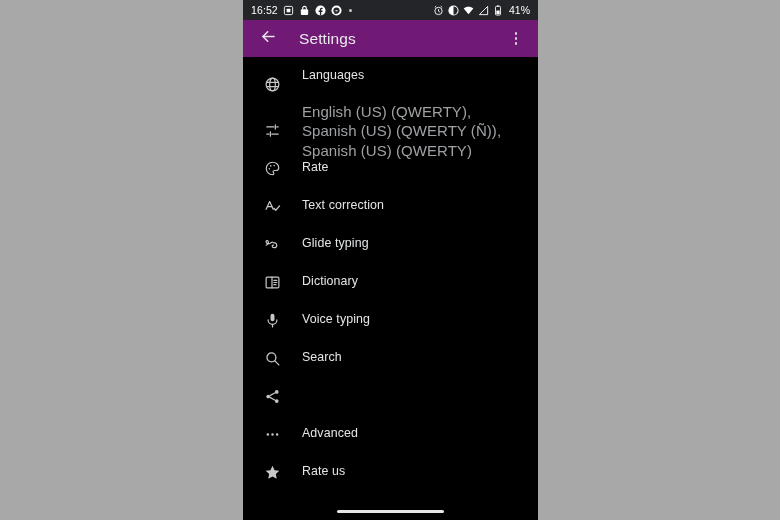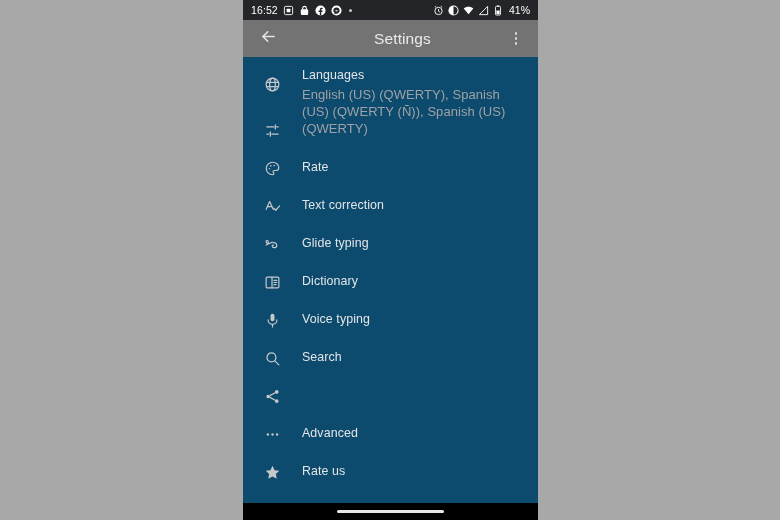--- a/index.html
+++ b/index.html
@@ -77,26 +77,25 @@
     width: 3px; height: 3px;
     border-radius: 50%;
     background: #c9c9c9;
     display: inline-block;
     margin-left: 2px;
   }
 
   
   #app-bar {
     height: 37px;
-    background: #737373;
+    background: #701a75;
     display: flex;
     align-items: center;
     padding: 0 12px 0 14px;
     box-sizing: border-box;
-    text-align: center;
   }
   #back-button {
     width: 22px; height: 22px;
     display: flex; align-items: center; justify-content: center;
     flex: 0 0 auto;
   }
   #app-title {
     color: #e8eaed;
     font-size: 15.5px;
     margin-left: 20px;
@@ -113,21 +112,21 @@
   }
   #overflow-button i {
     width: 2.6px; height: 2.6px;
     background: #d8dadc;
     border-radius: 50%;
     display: block;
   }
 
   
   #settings-list {
-    background: #0c4a6e;
+    background: #000000;
     height: 446px;
     overflow: hidden;
     position: relative;
   }
 
   .row {
     display: flex;
     align-items: flex-start;
     min-height: 38px;
     padding-left: 16px;
@@ -148,24 +147,24 @@
     min-width: 0;
   }
   .row-title {
     color: #e3e5e7;
     font-size: 12.4px;
     line-height: 1.25;
     letter-spacing: .1px;
   }
   .row-sub {
     color: #9fa2a5;
-    font-size: 13px;
+    font-size: 15px;
     line-height: 1.33;
     letter-spacing: .05px;
-    margin-top: 2px;
+    margin-top: 18px;
     padding-right: 18px;
   }
 
   
   #row-languages {
     height: 54px;
     align-items: flex-start;
     padding-top: 11px;
   }
   #row-languages .row-icon { margin-top: 8px; }

